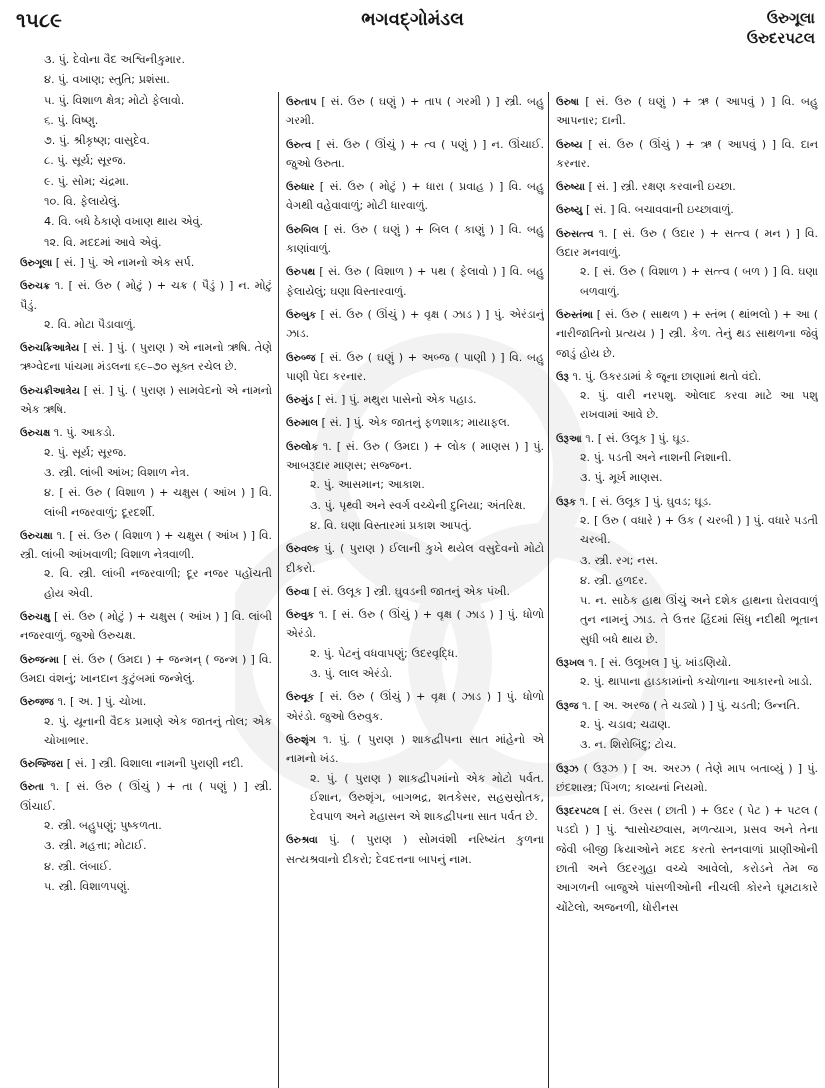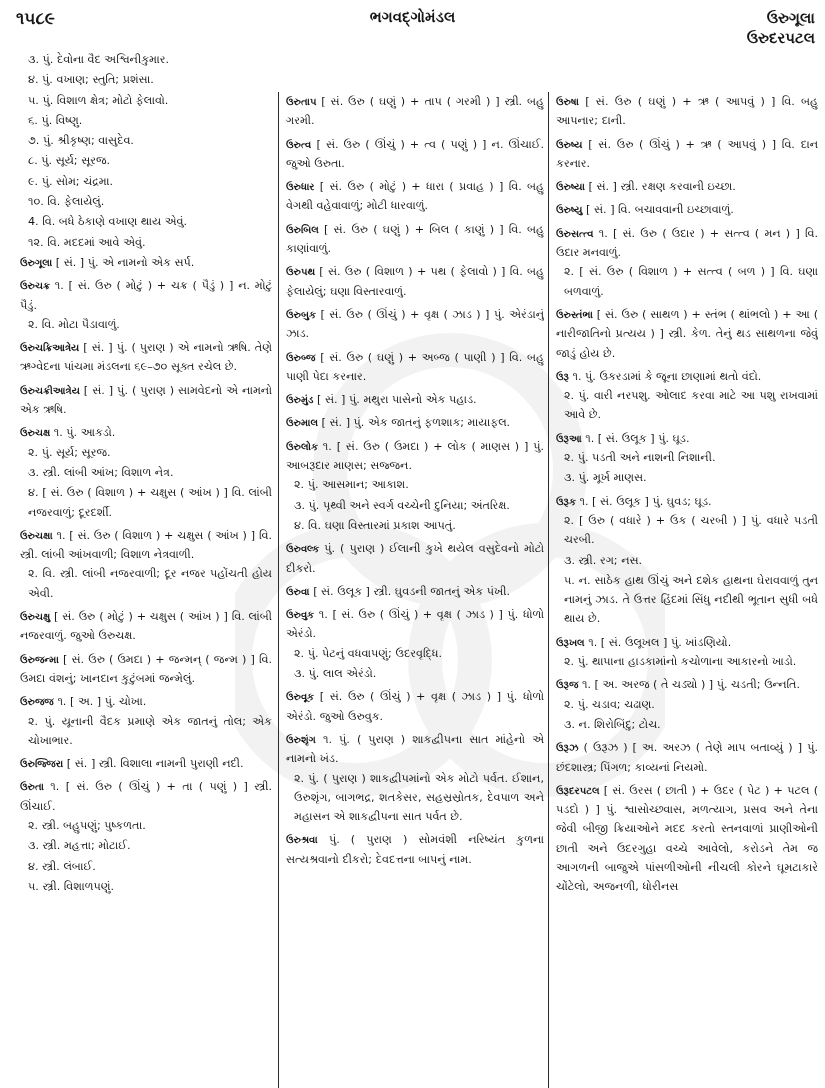--- a/index.html
+++ b/index.html
@@ -5,35 +5,35 @@
   html, body { margin: 0; padding: 0; background: #ffffff; }
   body {
     width: 825px; height: 1088px; position: relative; overflow: hidden;
     font-family: "DejaVu Sans", sans-serif; color: #161616;
   }
   .watermark {
     position: absolute; left: 235px; top: 300px; width: 430px; height: 560px;
     pointer-events: none; opacity: 0.09;
   }
   .header { position: absolute; top: 8px; left: 0; width: 825px; height: 36px; }
-  .page-number { position: absolute; left: 16px; top: 0; font-size: 17px; font-weight: bold; }
-  .book-title { position: absolute; left: 0; width: 825px; top: 0; text-align: center; font-size: 15px; font-weight: bold; }
+  .page-number { position: absolute; left: 16px; top: 0; font-size: 20px; font-weight: bold; }
+  .book-title { position: absolute; left: 0; width: 825px; top: 0; text-align: center; font-size: 18px; font-weight: bold; }
   .guide-words { position: absolute; right: 10px; top: 0; text-align: right; font-size: 15px; font-weight: bold; line-height: 20px; }
   .columns { position: absolute; top: 50px; left: 14px; width: 800px; height: 1030px; }
   .col { position: absolute; top: 0; height: 100%; overflow: hidden; font-size: 11.2px; line-height: 19.3px; }
   .col-1 { left: 6px; width: 252px; }
   .col-2 { left: 268px; width: 258px; padding-left: 4px; }
   .col-3 { left: 538px; width: 262px; padding-left: 4px; }
   .rule { position: absolute; top: 0; width: 1px; background: #2a2a2a; }
   .rule-1 { left: 264px; height: 1012px; top: 42px; }
   .rule-2 { left: 534px; height: 1012px; top: 42px; }
   .entry { margin: 0 0 4px 0; text-align: justify; }
   .entry .hw { font-weight: bold; font-size: 10px; }
   .entry .body { }
-  .sense { margin: 0 0 1px 0; padding-left: 8px; }
+  .sense { margin: 0 0 1px 16px; padding-left: 8px; }
 </style>
 </head>
 <body>
 
 <svg class="watermark" viewBox="0 0 430 560">
   <g fill="none" stroke="#7a7a7a" stroke-width="34">
     <circle cx="215" cy="170" r="120"></circle>
     <circle cx="120" cy="360" r="120"></circle>
     <circle cx="310" cy="360" r="120"></circle>
   </g>
@@ -189,20 +189,21 @@
       </div>
       <div class="entry">
         <div><span class="hw">ઉરૂઆ</span> <span class="body">૧. [ સં. ઉલૂક ] પું. ઘૂડ.</span></div>
         <div class="sense">૨. પું. પડતી અને નાશની નિશાની.</div>
         <div class="sense">૩. પું. મૂર્ખ માણસ.</div>
       </div>
       <div class="entry">
         <div><span class="hw">ઉરૂક</span> <span class="body">૧. [ સં. ઉલૂક ] પું. ઘુવડ; ઘૂડ.</span></div>
         <div class="sense">૨. [ ઉરુ ( વધારે ) + ઉક ( ચરબી ) ] પું. વધારે પડતી ચરબી.</div>
         <div class="sense">૩. સ્ત્રી. રગ; નસ.</div>
+        <div class="sense">૪. સ્ત્રી. હળદર.</div>
         <div class="sense">૫. ન. સાઠેક હાથ ઊંચું અને દશેક હાથના ઘેરાવવાળું તુન નામનું ઝાડ. તે ઉત્તર હિંદમાં સિંધુ નદીથી ભૂતાન સુધી બધે થાય છે.</div>
       </div>
       <div class="entry">
         <div><span class="hw">ઉરૂખલ</span> <span class="body">૧. [ સં. ઉલૂખલ ] પું. ખાંડણિયો.</span></div>
         <div class="sense">૨. પું. થાપાના હાડકામાંનો કચોળાના આકારનો ખાડો.</div>
       </div>
       <div class="entry">
         <div><span class="hw">ઉરૂજ</span> <span class="body">૧. [ અ. અરજ ( તે ચડ્યો ) ] પું. ચડતી; ઉન્નતિ.</span></div>
         <div class="sense">૨. પું. ચડાવ; ચઢાણ.</div>
         <div class="sense">૩. ન. શિરોબિંદુ; ટોચ.</div>

